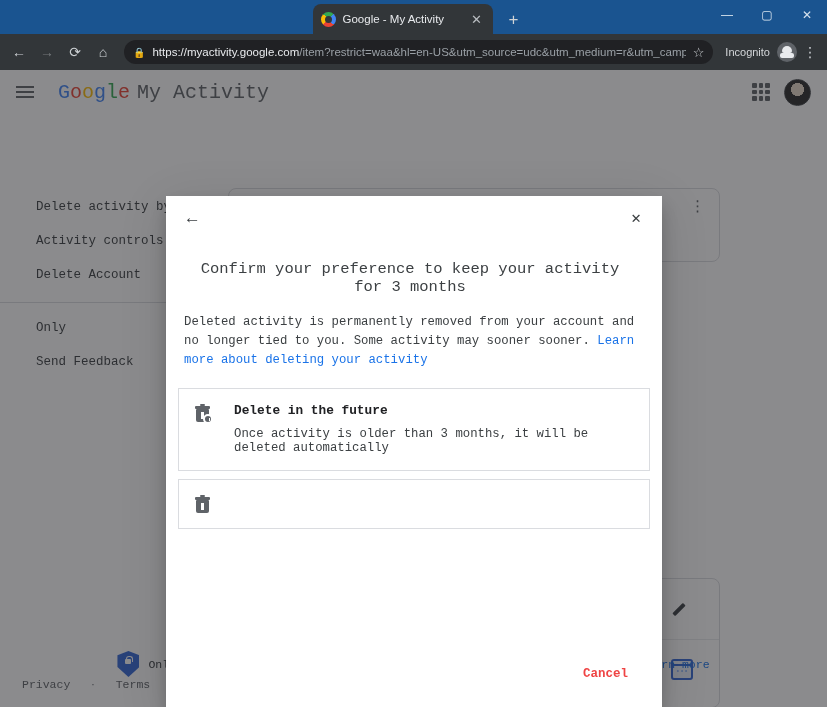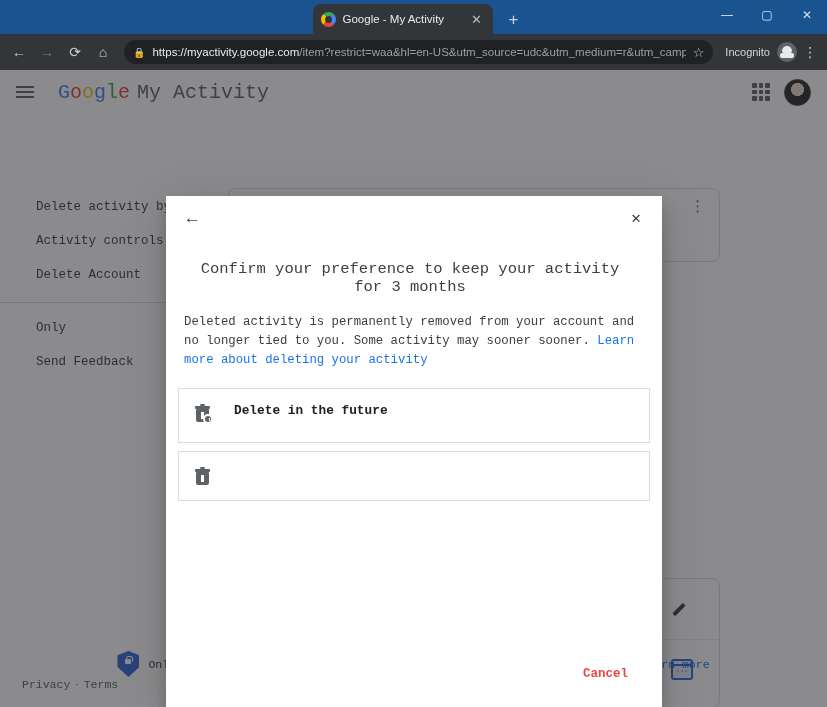--- a/index.html
+++ b/index.html
@@ -148,21 +148,21 @@
   #sidebar {
     position: absolute; left: 0; top: 120px; width: 180px; z-index: 10;
     font-size: 12.5px; color: #3c4043;
   }
   .side-item { height: 34px; display: flex; align-items: center; padding-left: 36px; }
   .side-sep { height: 1px; background: #dadce0; margin: 10px 0 8px 0; }
 
   
   #page-footer {
     position: absolute; left: 22px; bottom: 16px; z-index: 10;
-    font-size: 11.5px; color: #5f6368; display: flex; align-items: center; gap: 4px;
+    font-size: 11.5px; color: #5f6368; display: flex; align-items: center; gap: 20px;
   }
   #page-footer .dot { font-size: 9px; }
 
   
   #privacy-banner {
     position: absolute; left: 0; bottom: 30px; width: 827px; z-index: 10;
     display: flex; align-items: center; justify-content: center; gap: 9px;
     font-size: 11.5px; color: #3c4043;
   }
   #shield {
@@ -438,20 +438,21 @@
         <div class="option-card">
           <div class="option-icon">
             <div class="trash">
                 <div class="lid"></div>
                 <div class="can"></div>
                 <div class="clock"></div>
               </div>
           </div>
           <div class="option-body">
             <div class="option-title">Delete in the future</div>
+            <div class="option-sub">Once activity is older than 3 months, it will be deleted automatically</div>
           </div>
         </div>
 
         <div class="option-card">
           <div class="option-icon">
             <div class="trash">
                 <div class="lid"></div>
                 <div class="can"></div>
               </div>
           </div>

